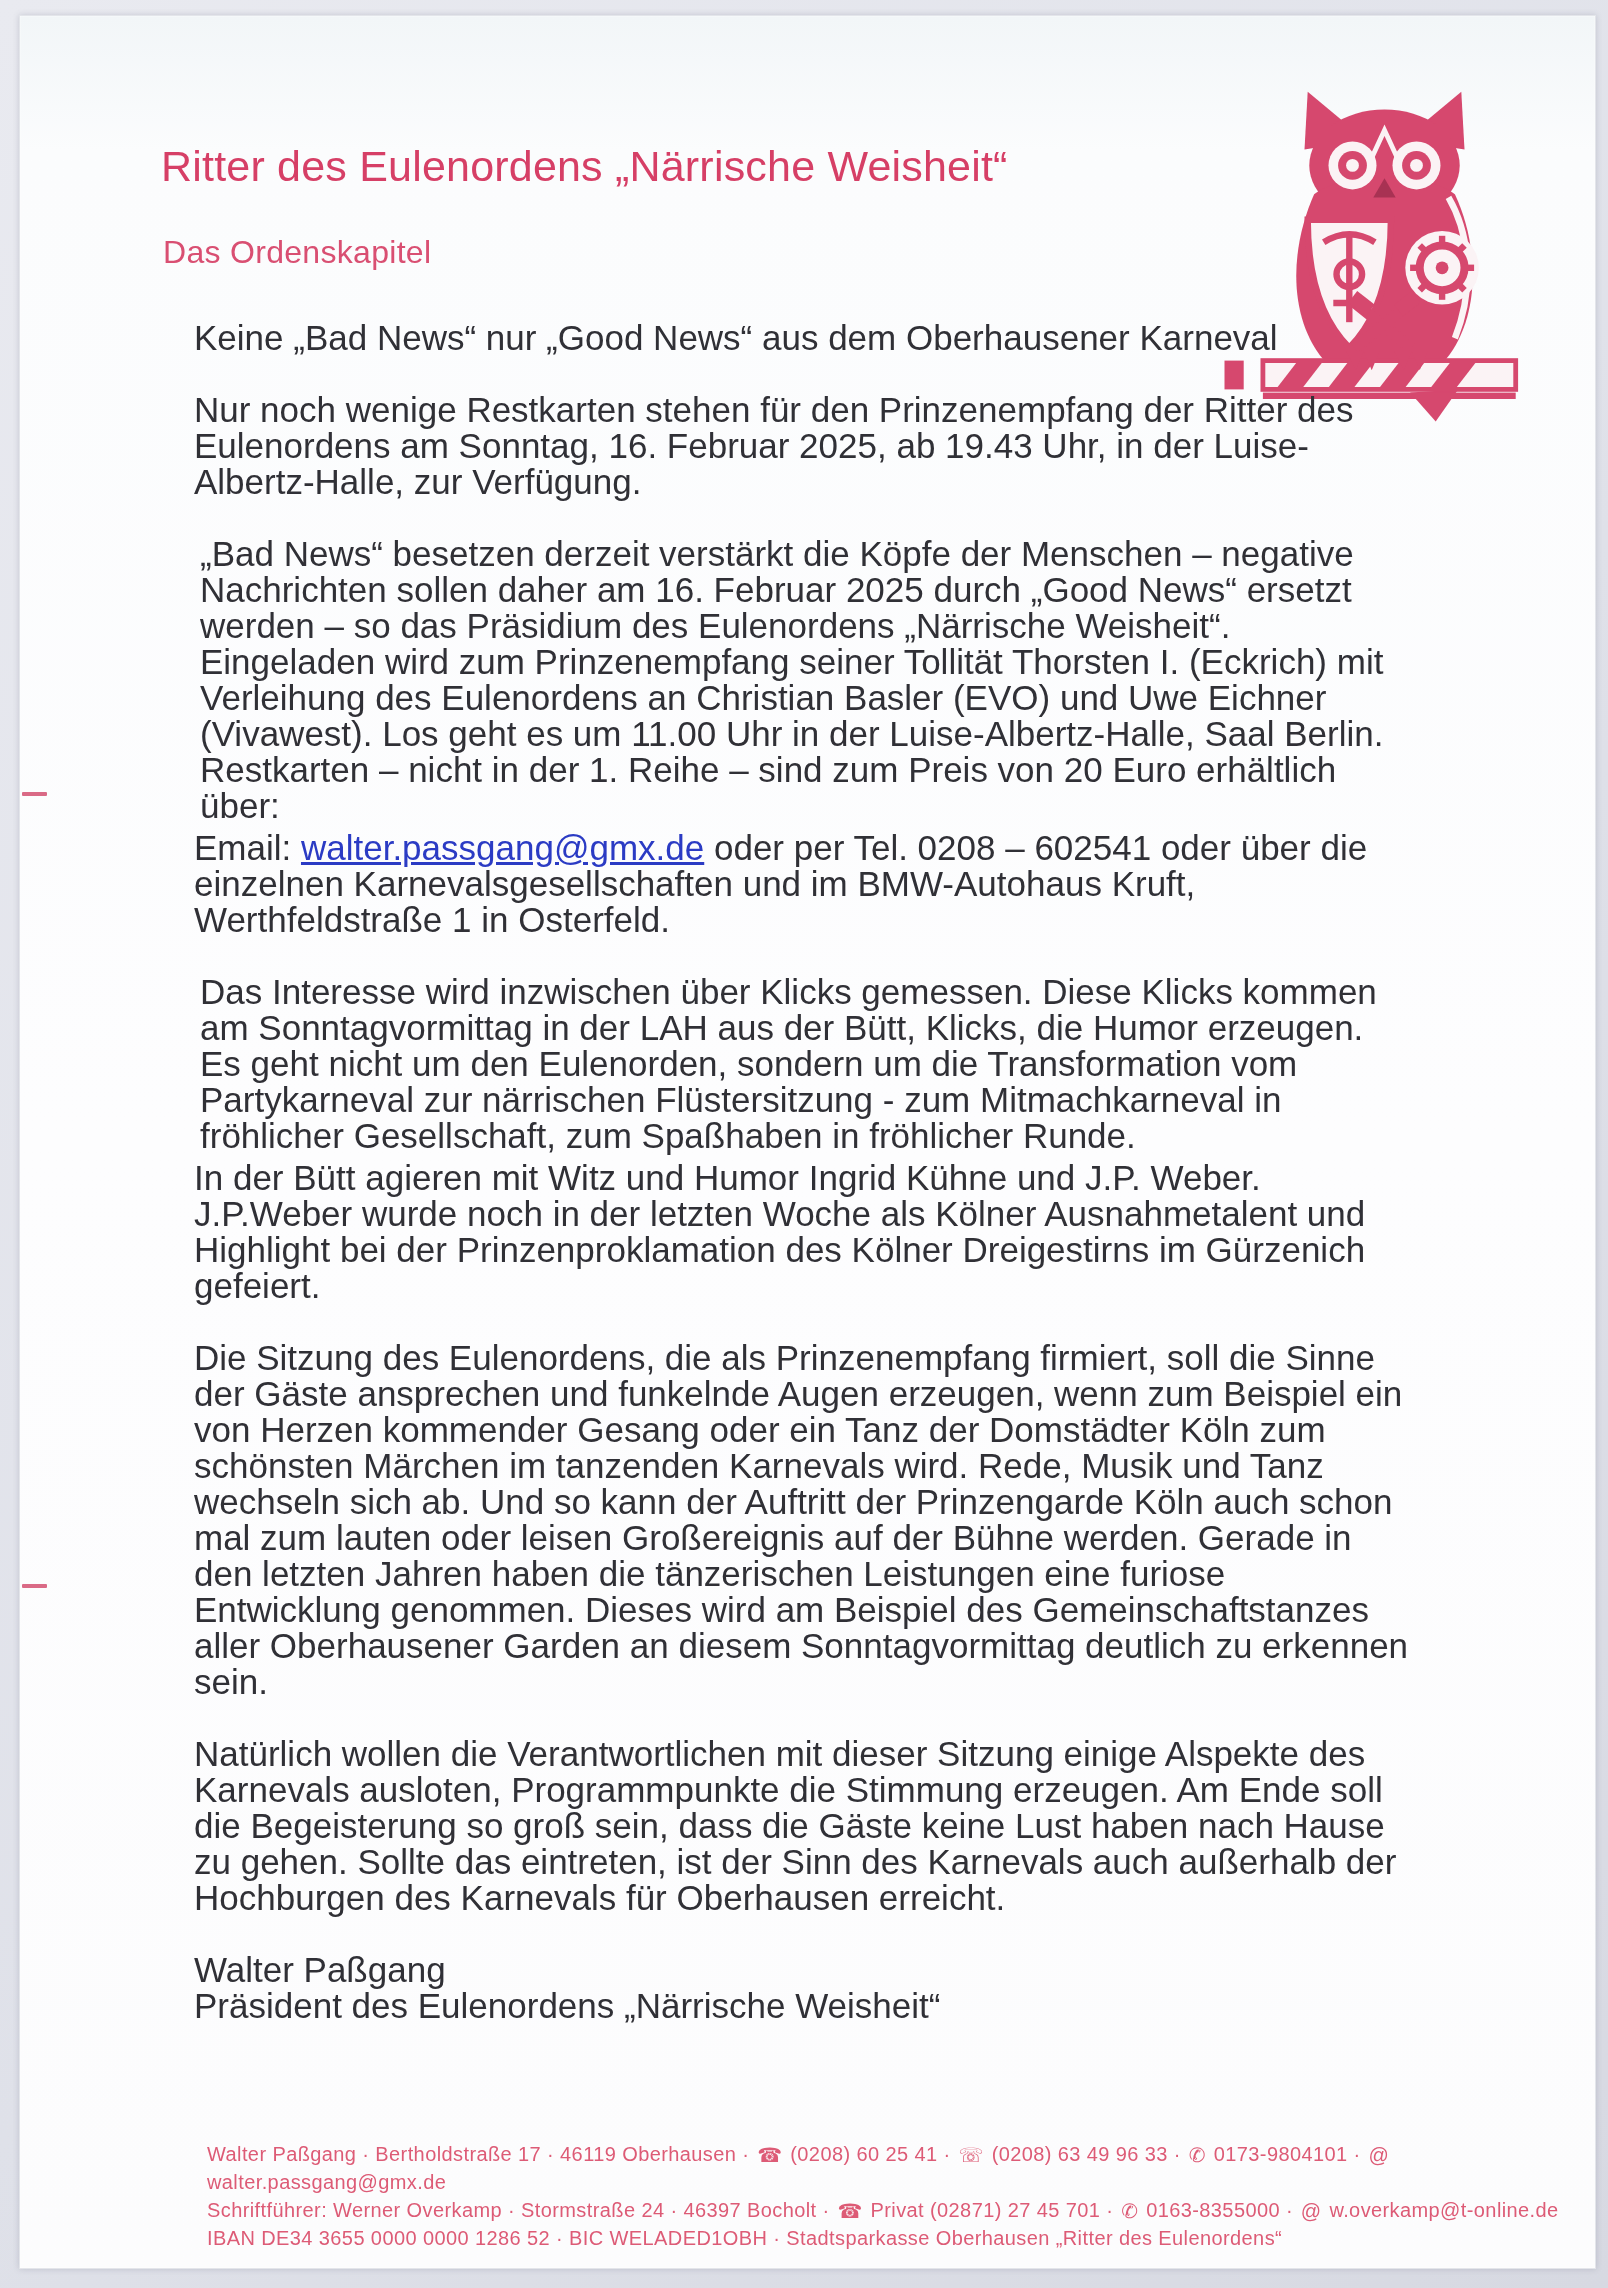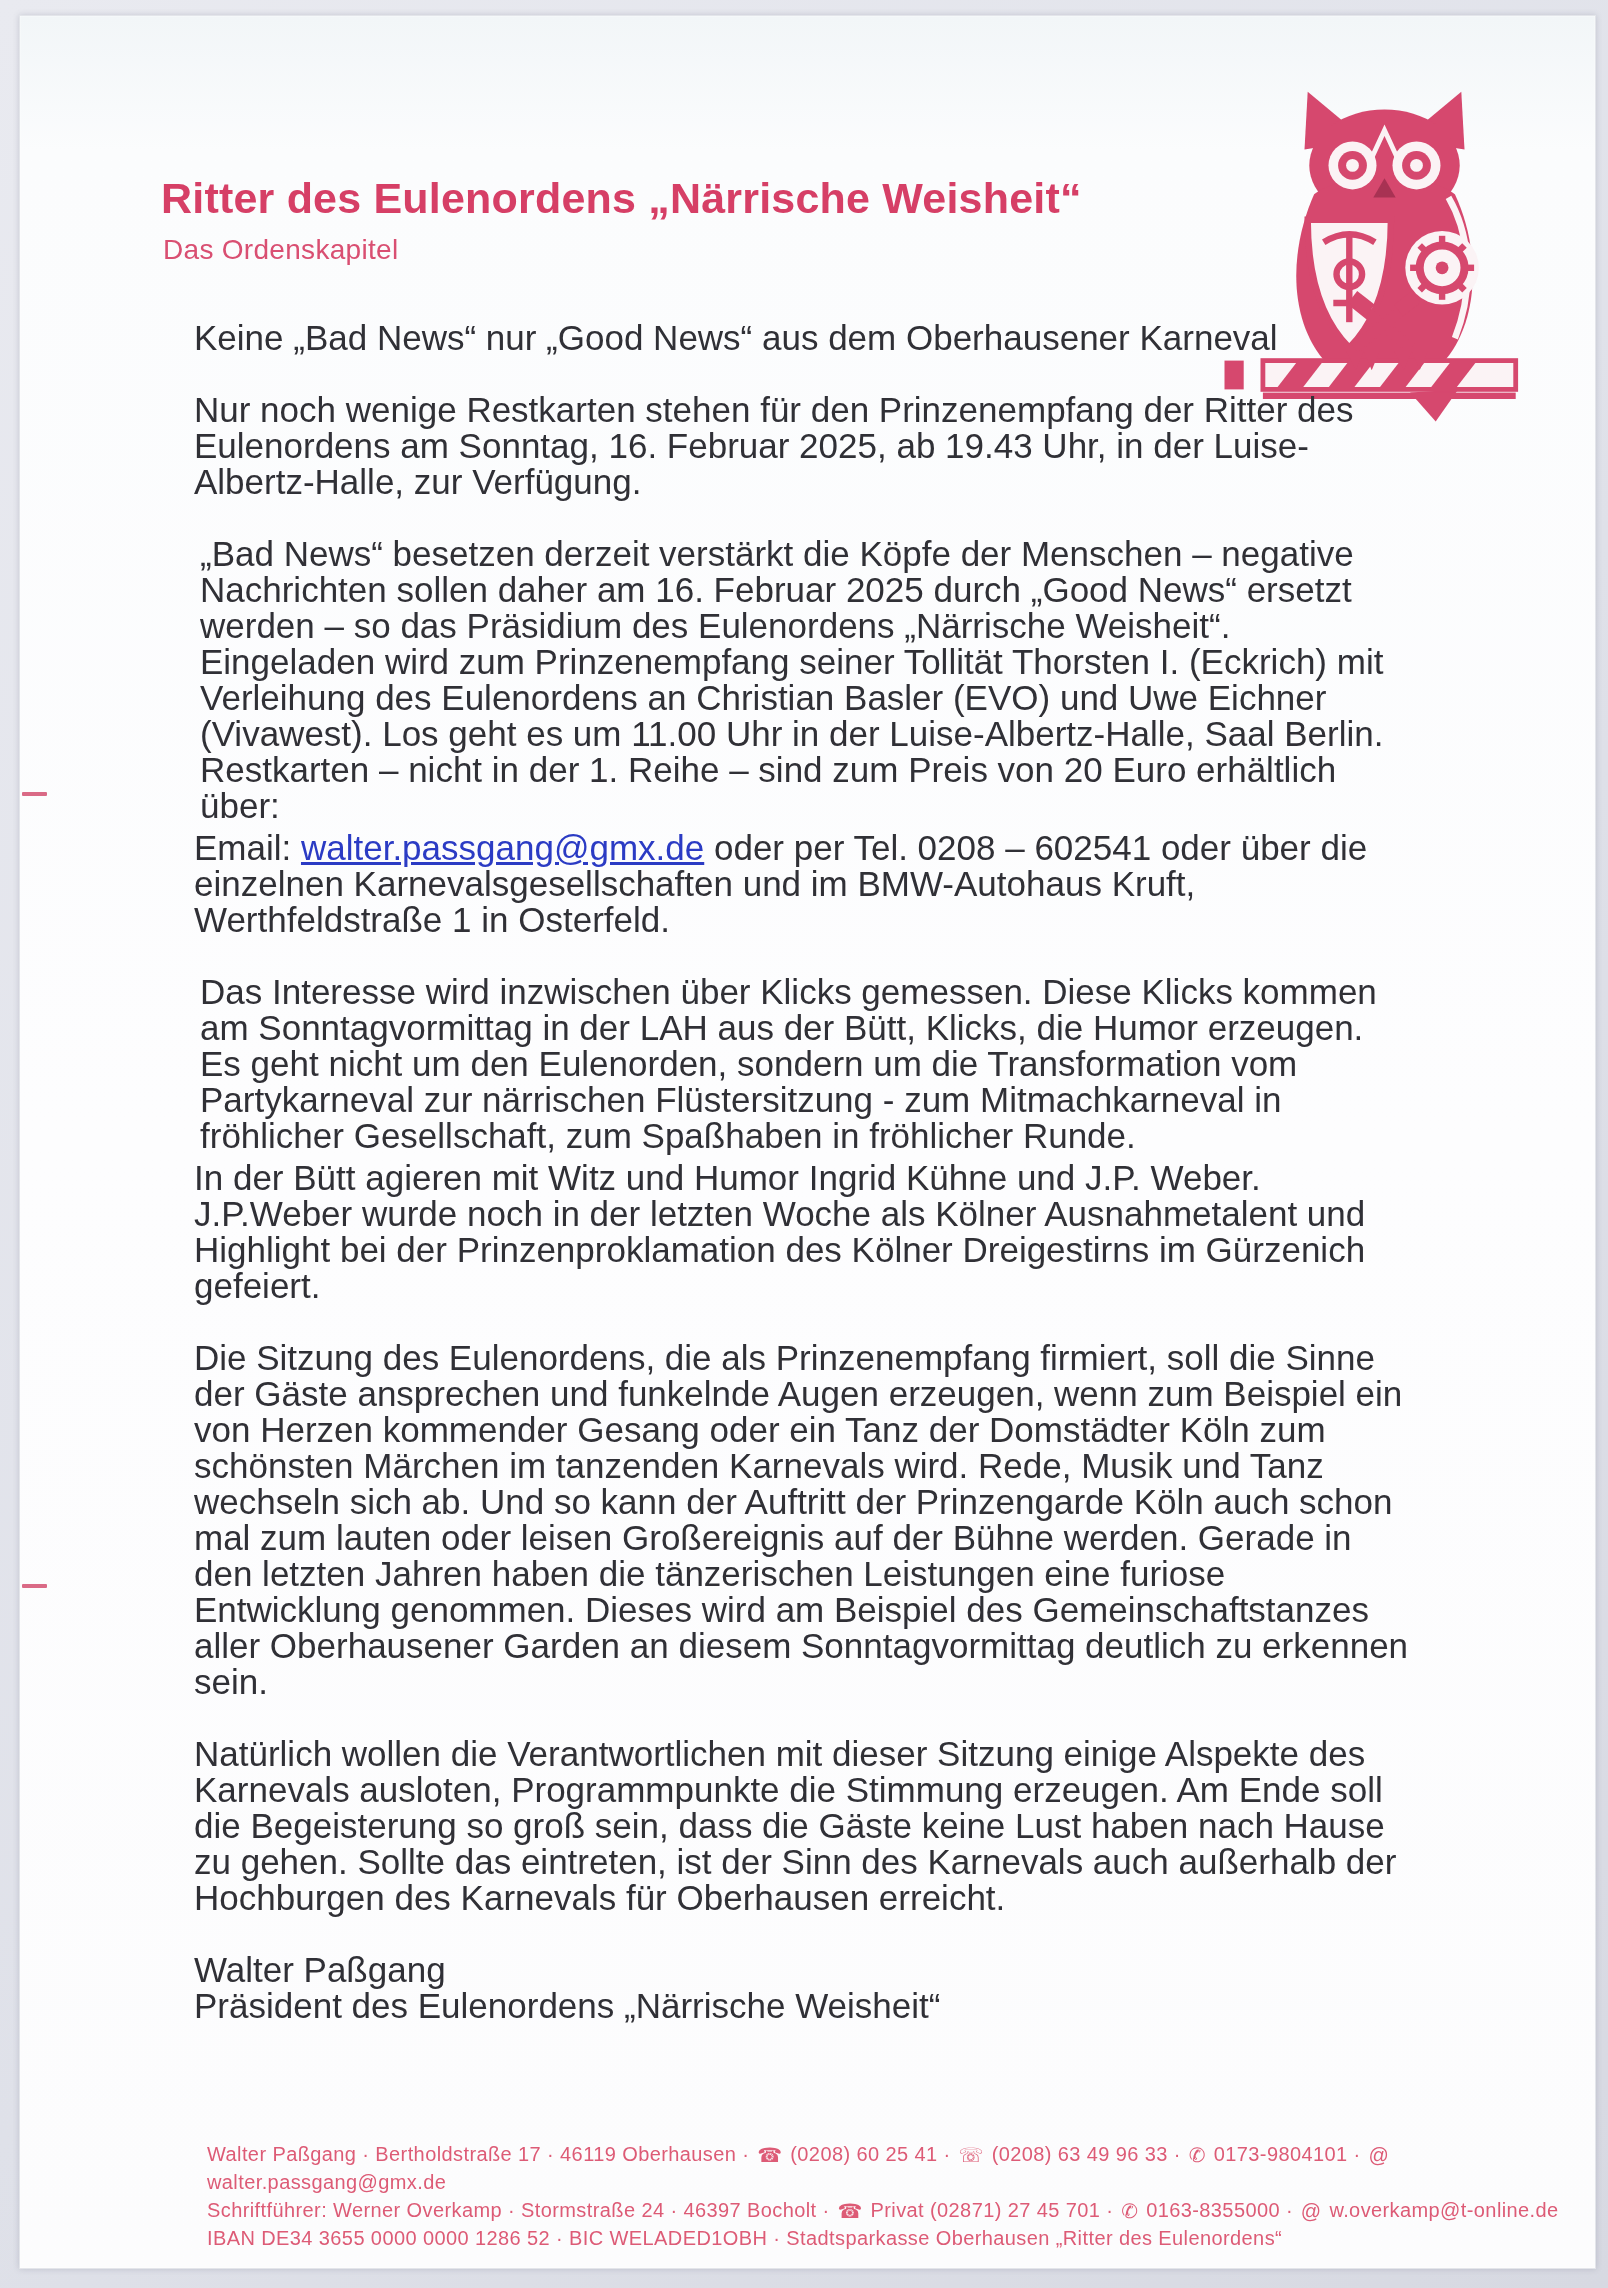--- a/index.html
+++ b/index.html
@@ -13,25 +13,25 @@
     background:linear-gradient(180deg,#f2f6f8 0%,#fbfcfd 6%,#fdfdfe 50%,#fcfcfd 100%);
     border:1px solid #e3e5ea;
     box-shadow:0 0 5.7px rgba(90,95,120,.25), inset 0 0 1.9px #ffffff;
   }
   .fold-mark{position:absolute;left:1.9px;width:25px;height:3.8px;background:#da6a86;border-radius:1px;}
   .fold-1{top:776px;}
   .fold-2{top:1568px;}
 
   .title{
     position:absolute;left:141px;top:126px;
-    font-size:43px;font-weight:bold;color:#d63f66;letter-spacing:0.2px;margin-top:32px;
+    font-size:43px;font-weight:normal;color:#d63f66;letter-spacing:0.2px;
   }
   .subtitle{
     position:absolute;left:143px;top:218px;
-    font-size:28px;color:#d94f72;letter-spacing:0.3px;
+    font-size:32px;color:#d94f72;letter-spacing:0.3px;
   }
   .logo{position:absolute;left:1197px;top:63px;width:335px;height:344px;}
 
   .content{
     position:absolute;left:174px;top:304px;width:1216px;
     font-size:35px;line-height:36px;color:#303036;
   }
   .content p{margin:0 0 36px 0;}
   .content p.tight{margin:6px;}
   a.email-link{color:#2b3bc4;text-decoration:underline;}

